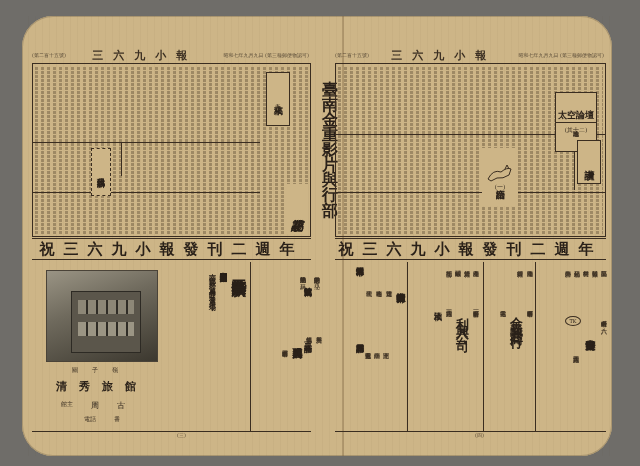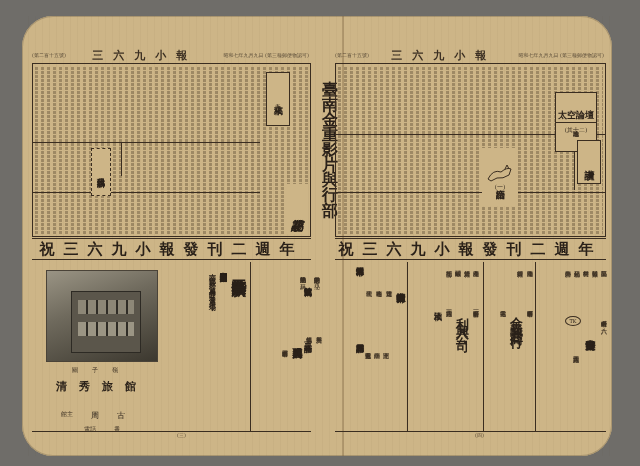--- a/index.html
+++ b/index.html
@@ -79,21 +79,21 @@
     <div class="ads">
       <div class="vline" style="left:218px;"></div>
 
       <div class="photo">
           <div class="bldg"></div>
         </div>
 
       <div style="position:absolute;left:14px;top:104px;width:112px;text-align:center;">
         <div class="small" style="letter-spacing:14px;">關子嶺</div>
         <div style="font-size:11px;font-weight:bold;letter-spacing:12px;margin-top:4px;direction:rtl;">清秀旅館</div>
-        <div style="display:flex;justify-content:center;gap:18px;margin-top:16px;">
+        <div style="display:flex;justify-content:center;gap:18px;margin-top:6px;">
           <span class="small">館主</span>
           <span style="font-size:8px;letter-spacing:18px;">周古</span>
         </div>
         <div style="display:flex;justify-content:center;gap:18px;margin-top:4px;">
           <span class="small">電話</span>
           <span class="small">番</span>
         </div>
       </div>
 
       <div class="cell" style="left:130px;top:6px;height:150px;width:84px;">

